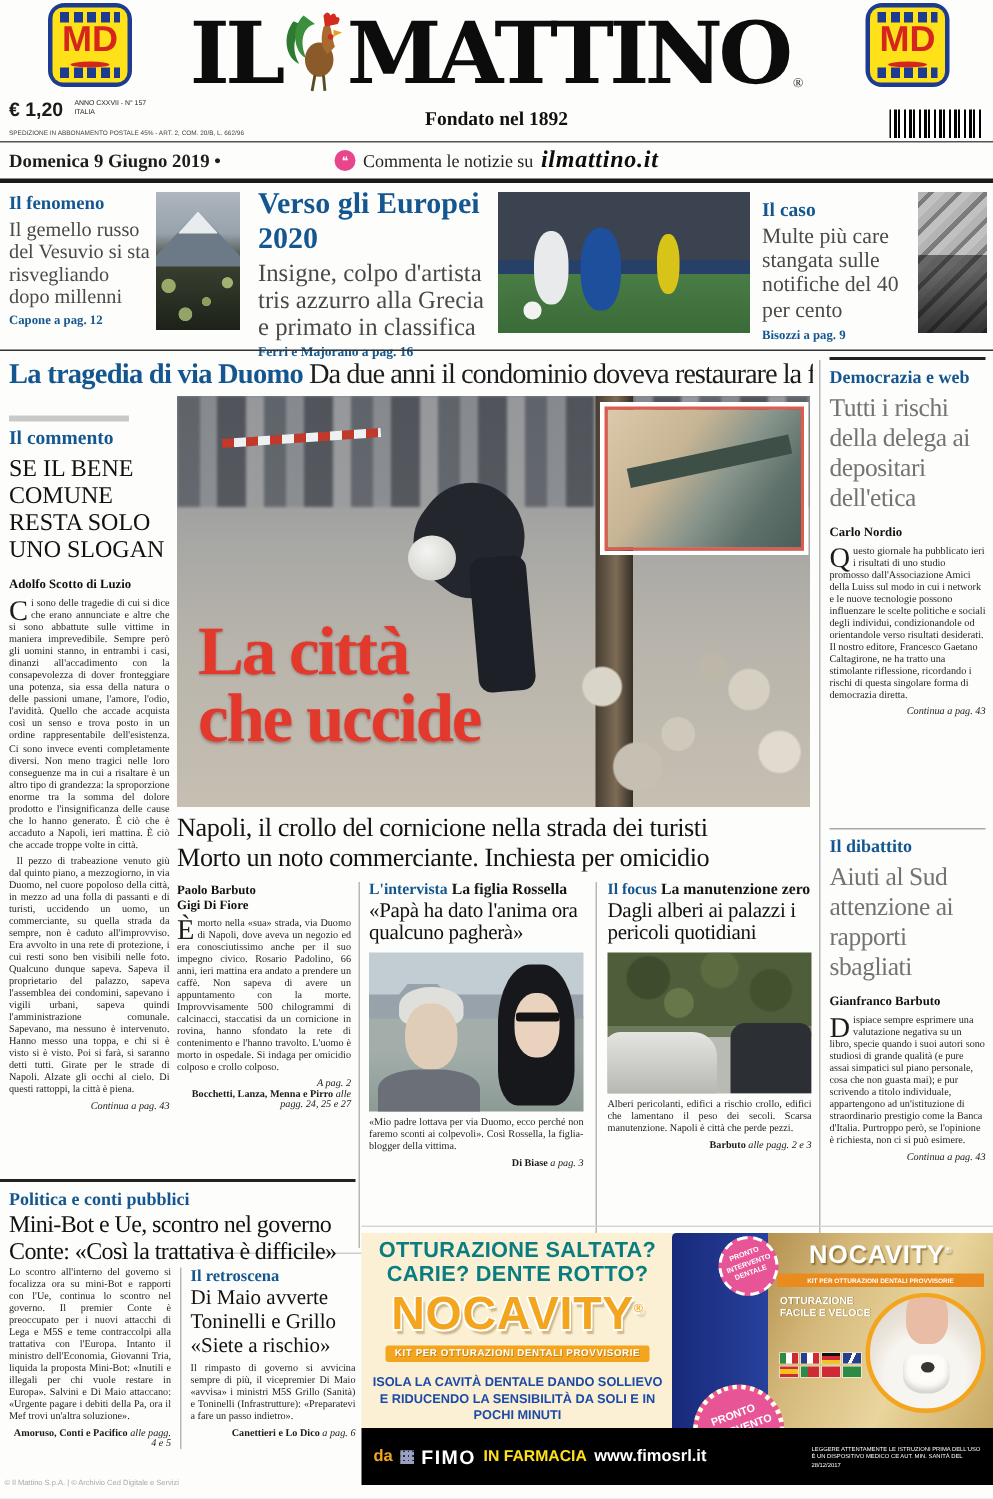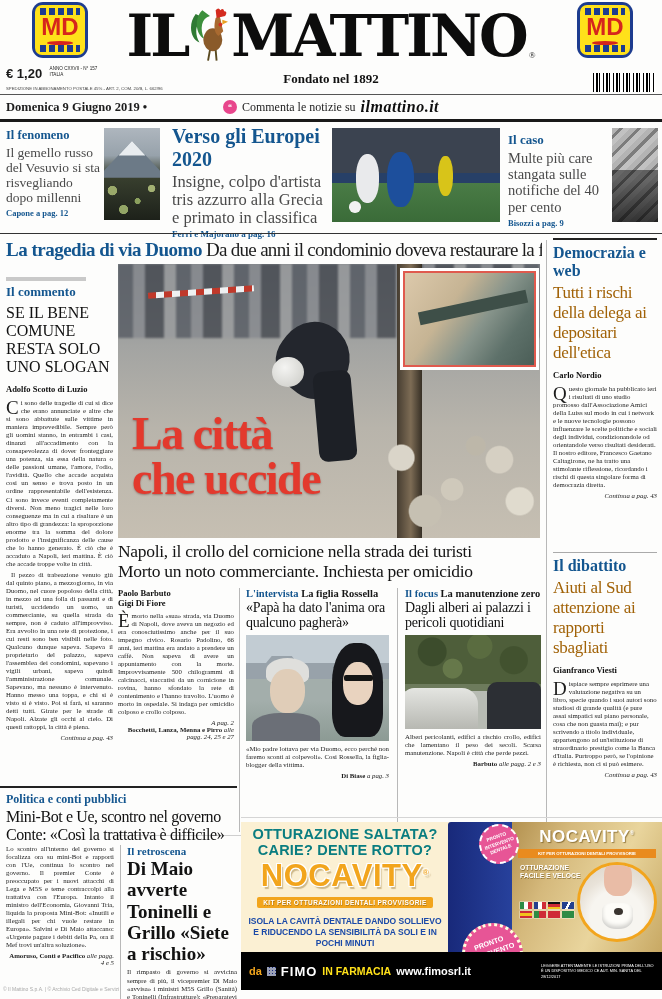--- a/index.html
+++ b/index.html
@@ -126,35 +126,35 @@
   .pt-car-white{position:absolute;left:-2%;bottom:0;width:56%;height:44%;background:linear-gradient(180deg,#e4e5e1,#b7b8b2);border-radius:12px 16px 0 0;}
   .pt-car-dark{position:absolute;right:0;bottom:0;width:40%;height:50%;background:#2c2f34;border-radius:10px 8px 0 0;}
 
   
   .vdiv-right{left:546px;top:240px;height:592px;}
   .rc{position:absolute;left:553px;width:104px;}
   .rc1{top:238px;}
   .rc2{top:552px;}
   .rc-rule{width:104px;height:2px;background:#222;margin-bottom:4px;}
   .rc-rule.lt{height:1px;background:#aaa;}
-  .rc-kicker{font-size:16px;font-weight:bold;color:#14568f;}
-  .rc-head{font-size:17px;line-height:1.18;color:#a16207;font-weight:normal;margin:3px 0 7px;letter-spacing:-.3px;}
+  .rc-kicker{font-size:12px;font-weight:bold;color:#14568f;}
+  .rc-head{font-size:17px;line-height:1.18;color:#737373;font-weight:normal;margin:3px 0 7px;letter-spacing:-.3px;}
   .rc .body-sm{text-align:left;}
 
   
   .bl{position:absolute;left:0;top:786px;width:237px;}
   .bl-rule{width:237px;height:2px;background:#222;}
   .bl-kicker{margin:4px 0 1px 6px;font-size:12px;font-weight:bold;color:#14568f;}
   .bl-head{margin:1px 0 0 6px;width:229px;font-size:16px;line-height:1.13;color:#111;letter-spacing:-.4px;font-weight:normal;}
   .bl-cols{display:flex;margin-top:1px;justify-content:flex-end;}
   .bcolA{margin-left:6px;width:108px;}
   .bdiv{width:1px;background:#b8b8b8;margin:0 6px;}
   .bcolB{width:110px;}
   .bk{font-size:11px;font-weight:bold;color:#14568f;margin-bottom:1px;}
-  .bh{font-size:19px;line-height:1.12;color:#121212;margin:1px 0 4px;font-weight:bold;}
+  .bh{font-size:14px;line-height:1.12;color:#121212;margin:1px 0 4px;font-weight:normal;}
 
   
   .rule-ad{position:absolute;left:241px;top:817px;width:421px;height:1px;background:#d5d5d5;}
   .ad{position:absolute;left:241px;top:822px;width:421px;height:168px;background:#fbf0d3;font-family:"Liberation Sans",sans-serif;}
   .ad-left{position:absolute;left:2px;top:5px;width:204px;text-align:center;}
   .ad-h{color:#0a7d80;font-weight:bold;font-size:14.5px;line-height:1.08;letter-spacing:.2px;}
   .ad-brand{font-size:31px;font-weight:bold;color:#f2a51d;letter-spacing:.5px;margin-top:2px;line-height:1;
      text-shadow:-1px -1px 0 #fff,1px -1px 0 #fff,-1px 1px 0 #fff,1px 1px 0 #fff,2px 3px 1px rgba(120,80,0,.35);}
   .ad-brand sup{font-size:8px;}
   .ad-kitbar{display:inline-block;background:#f2a51d;color:#fff;font-size:6.5px;font-weight:bold;letter-spacing:.4px;
@@ -392,21 +392,21 @@
     <div class="rc-head">Tutti i rischi della delega ai depositari dell'etica</div>
     <div class="byline-sm">Carlo Nordio</div>
     <p class="body-sm dropcap">Questo giornale ha pubblicato ieri i risultati di uno studio promosso dall'Associazione Amici della Luiss sul modo in cui i network e le nuove tecnologie possono influenzare le scelte politiche e sociali degli individui, condizionandole od orientandole verso risultati desiderati. Il nostro editore, Francesco Gaetano Caltagirone, ne ha tratto una stimolante riflessione, ricordando i rischi di questa singolare forma di democrazia diretta.</p>
     <div class="continua">Continua a pag. 43</div>
   </div>
 
   <div class="rc rc2">
     <div class="rc-rule lt"></div>
     <div class="rc-kicker">Il dibattito</div>
     <div class="rc-head">Aiuti al Sud attenzione ai rapporti sbagliati</div>
-    <div class="byline-sm">Gianfranco Viesti</div>
+    <div class="byline-sm">Gianfranco Barbuto</div>
     <p class="body-sm dropcap">Dispiace sempre esprimere una valutazione negativa su un libro, specie quando i suoi autori sono studiosi di grande qualità (e pure assai simpatici sul piano personale, cosa che non guasta mai); e pur scrivendo a titolo individuale, appartengono ad un'istituzione di straordinario prestigio come la Banca d'Italia. Purtroppo però, se l'opinione è richiesta, non ci si può esimere.</p>
     <div class="continua">Continua a pag. 43</div>
   </div>
 
   <div class="rule-mid"></div>
 
   <div class="bl">
     <div class="bl-rule"></div>
     <div class="bl-kicker">Politica e conti pubblici</div>
     <div class="bl-head">Mini-Bot e Ue, scontro nel governo Conte: «Così la trattativa è difficile»</div>

